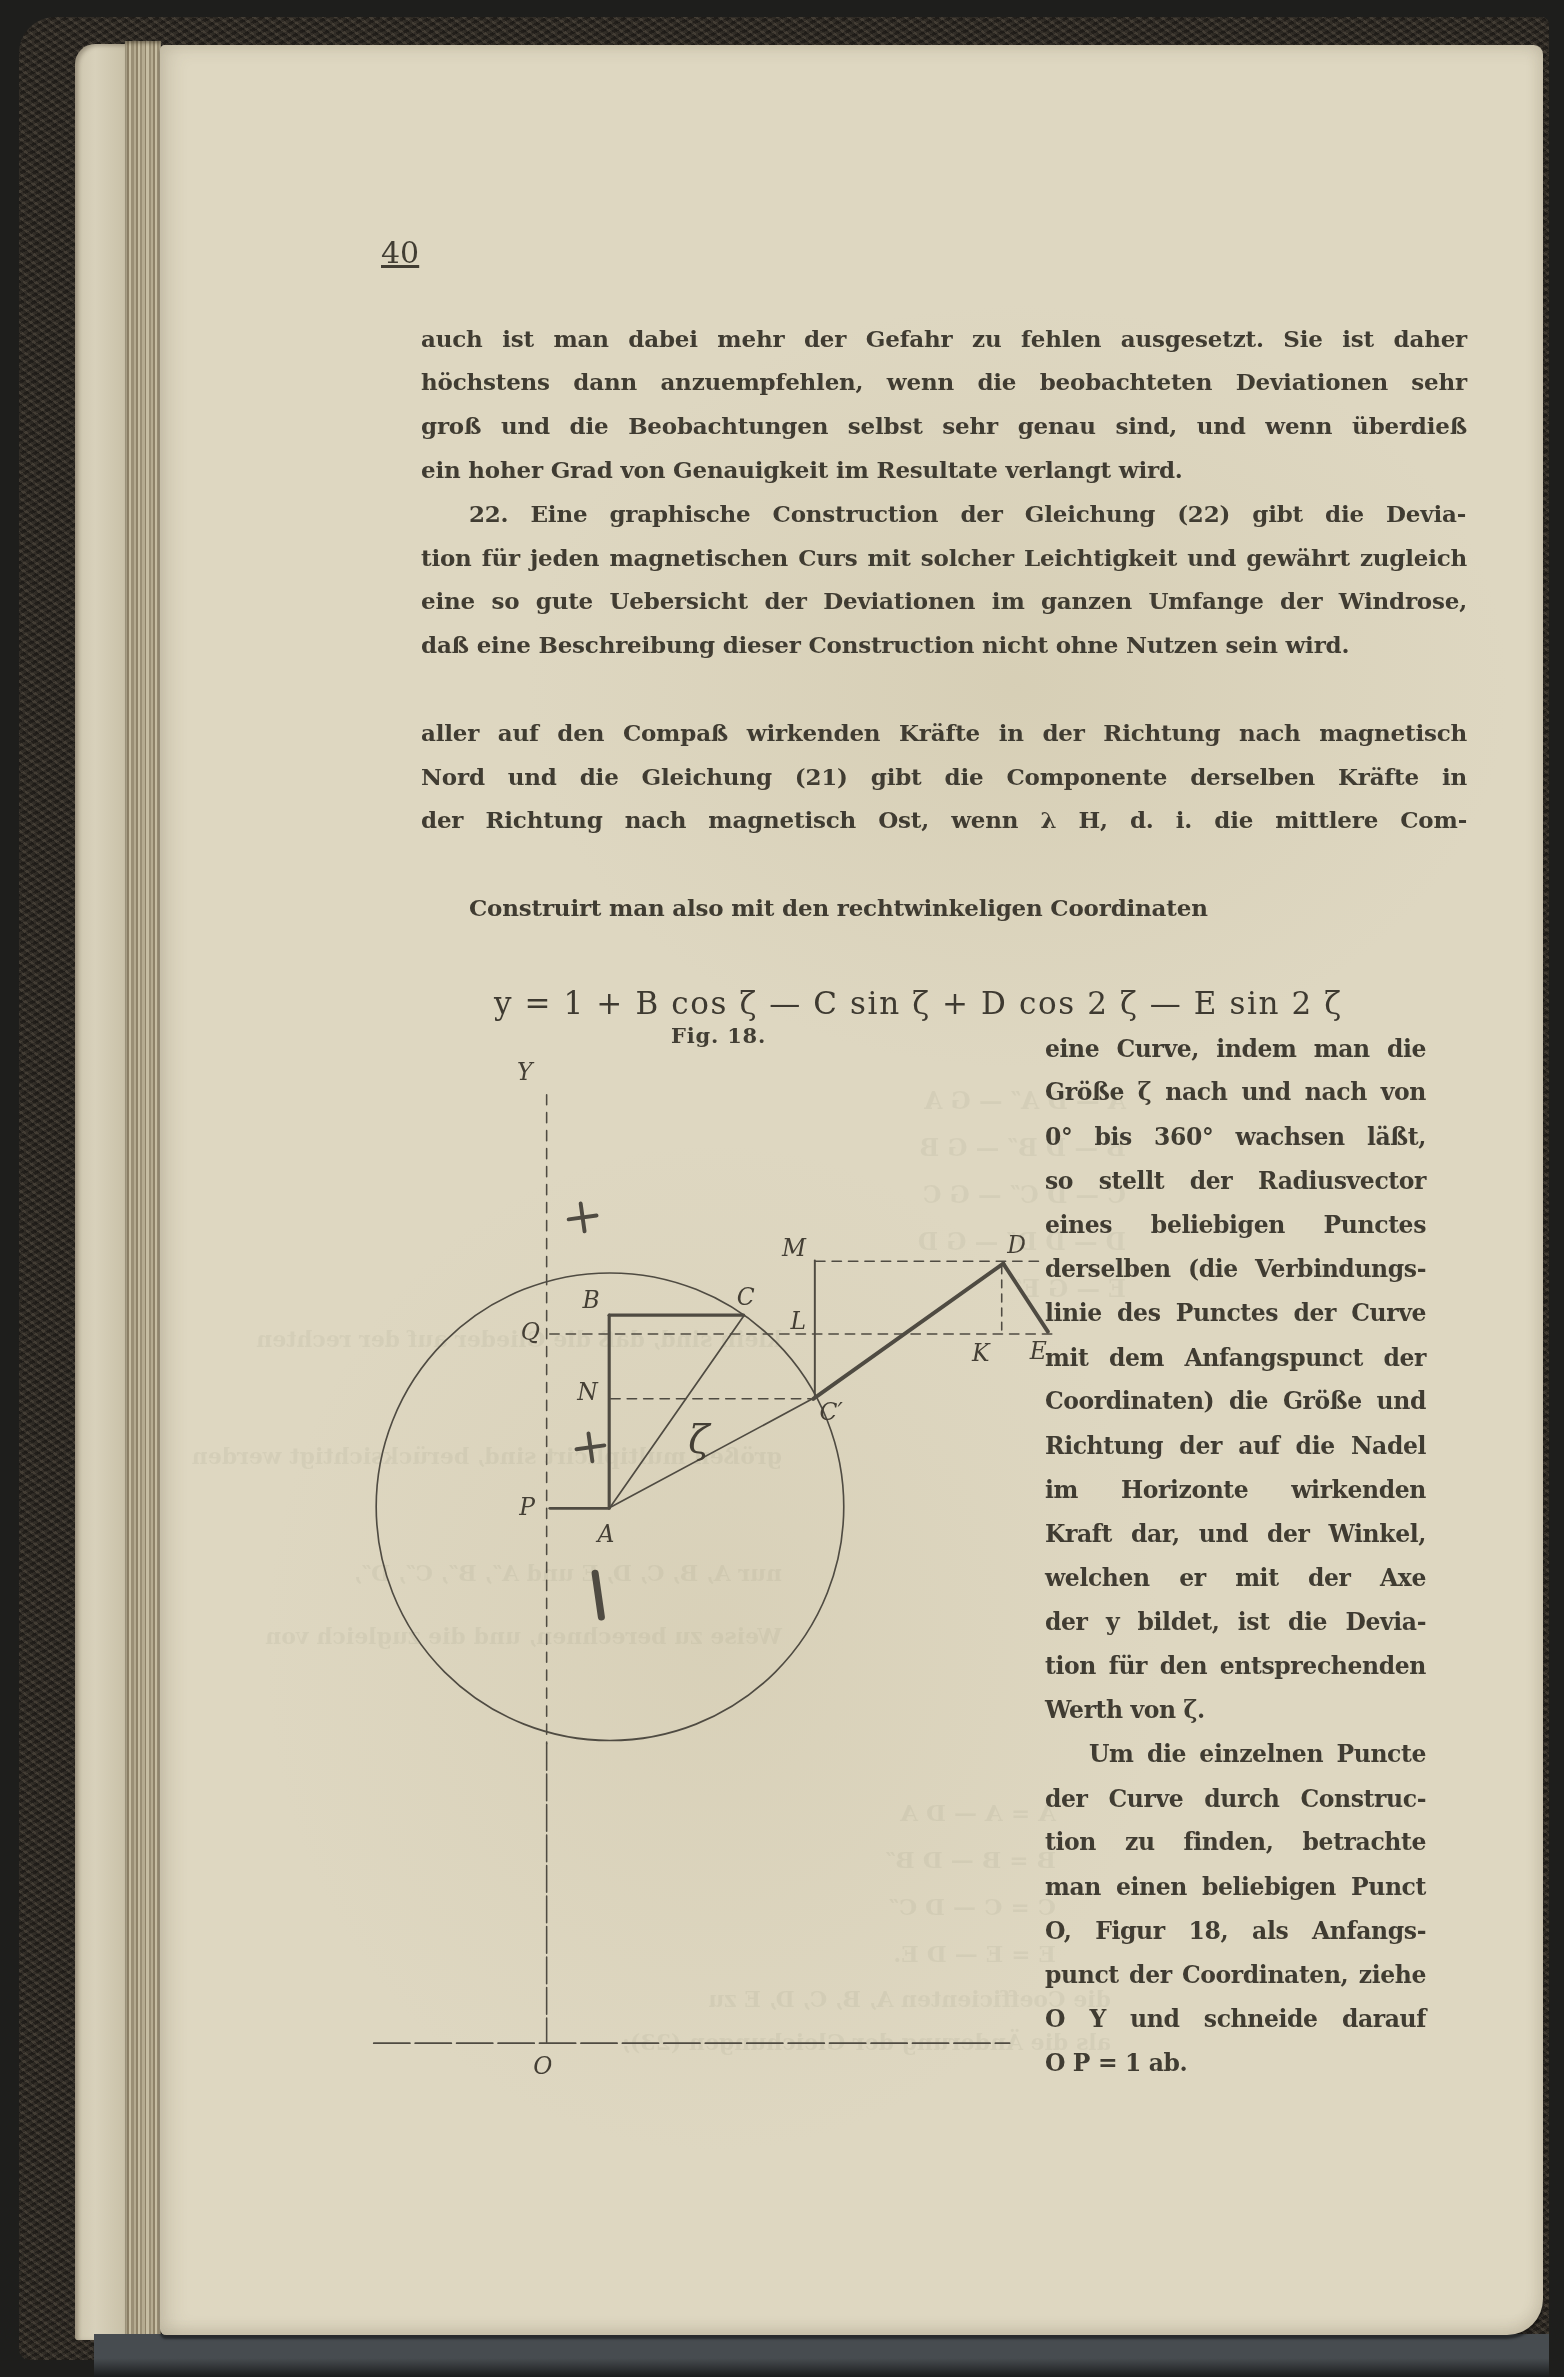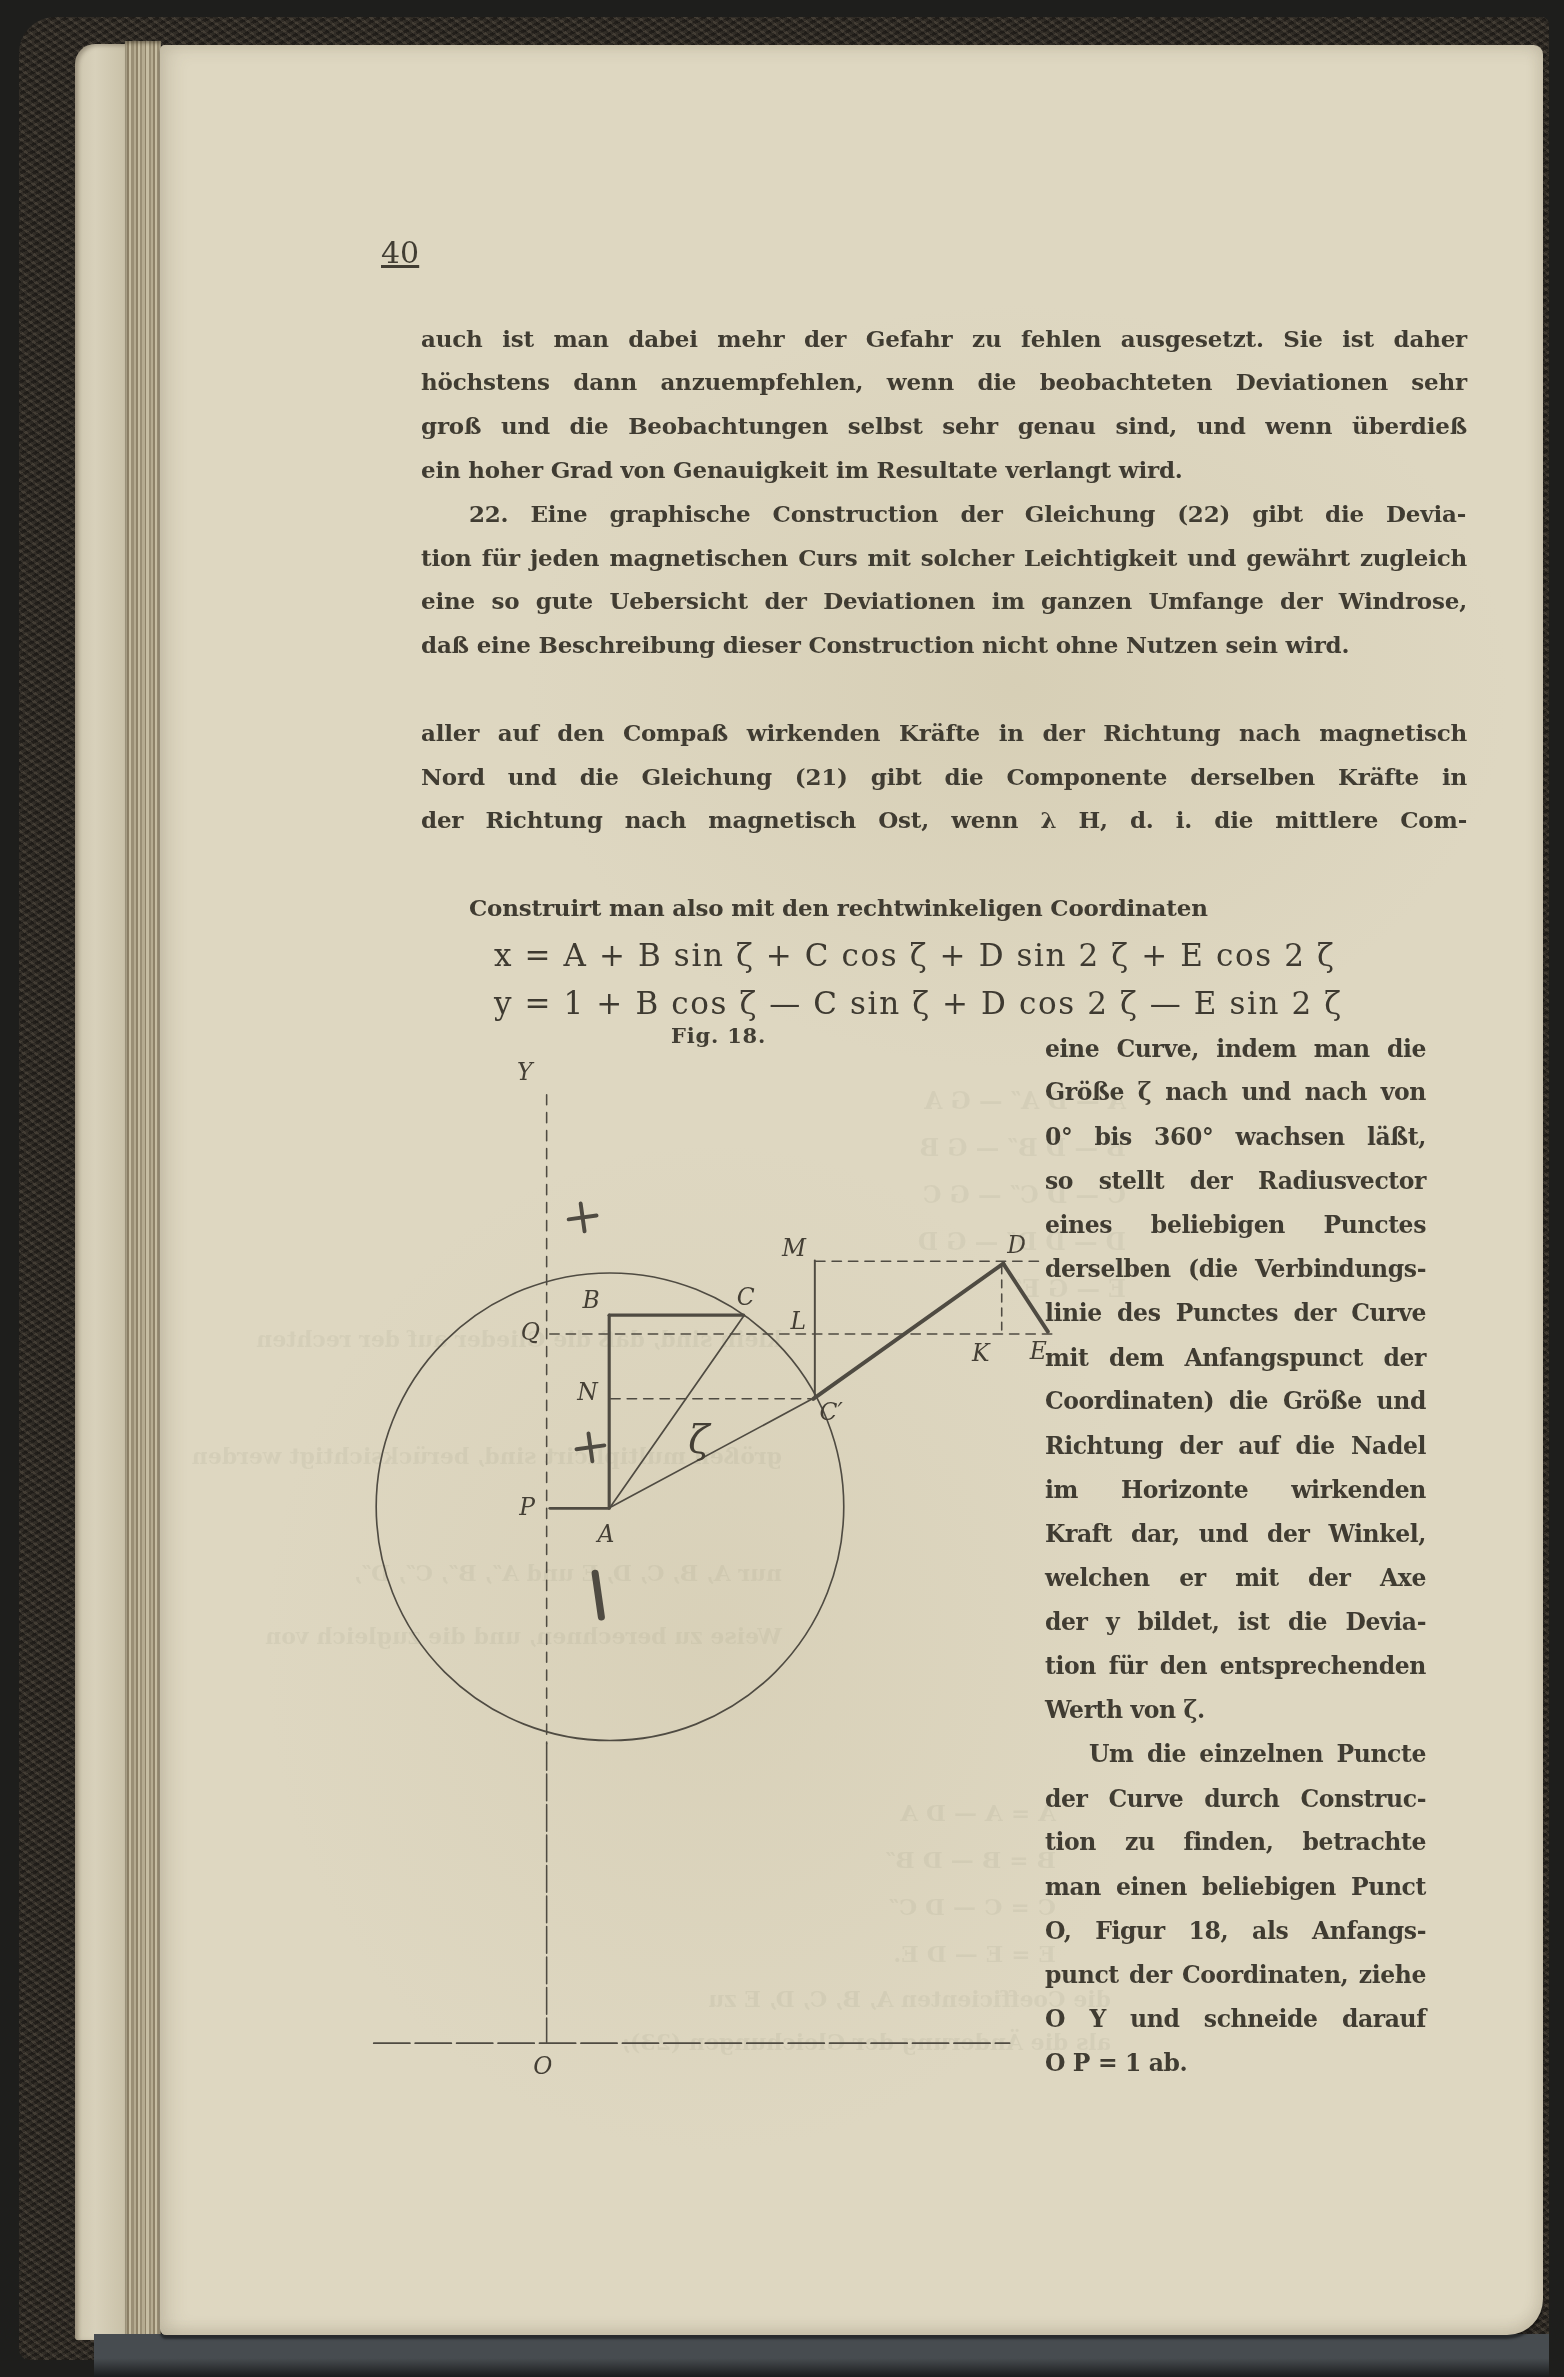--- a/index.html
+++ b/index.html
@@ -67,21 +67,20 @@
   <div class="tl rag" style="top:456px">ein hoher Grad von Genauigkeit im Resultate verlangt wird.</div>
   <div class="tl ind" style="top:500px">22. Eine graphische Construction der Gleichung (22) gibt die Devia-</div>
   <div class="tl" style="top:544px">tion für jeden magnetischen Curs mit solcher Leichtigkeit und gewährt zugleich</div>
   <div class="tl rag" style="top:631px">daß eine Beschreibung dieser Construction nicht ohne Nutzen sein wird.</div>
   <div class="tl" style="top:587px">eine so gute Uebersicht der Deviationen im ganzen Umfange der Windrose,</div>
   <div class="tl" style="top:719px">aller auf den Compaß wirkenden Kräfte in der Richtung nach magnetisch</div>
   <div class="tl" style="top:763px">Nord und die Gleichung (21) gibt die Componente derselben Kräfte in</div>
   <div class="tl" style="top:806px">der Richtung nach magnetisch Ost, wenn λ H, d. i. die mittlere Com-</div>
   <div class="tl ind rag" style="top:894px">Construirt man also mit den rechtwinkeligen Coordinaten</div>
 
-  <div class="eq" style="top:937px">x = A + B sin ζ + C cos ζ + D sin 2 ζ + E cos 2 ζ</div>
   <div class="eq" style="top:985px">y = 1 + B cos ζ — C sin ζ + D cos 2 ζ — E sin 2 ζ</div>
 
   <div class="figcap">Fig. 18.</div>
 
   <div class="bleed" style="left:782px;top:1087px;width:344px;font-size:23.5px">A — D A″ — G A</div>
   <div class="bleed" style="left:782px;top:1134px;width:344px;font-size:23.5px">B — D B″ — G B</div>
   <div class="bleed" style="left:782px;top:1181px;width:344px;font-size:23.5px">C — D C″ — G C</div>
   <div class="bleed" style="left:782px;top:1228px;width:344px;font-size:23.5px">D — D D″ — G D</div>
   <div class="bleed" style="left:829px;top:1275px;width:297px;font-size:23.5px">E — G E″</div>
   <div class="bleed" style="left:368px;top:1326px;width:414px;font-size:22px">klein sind, daß die Glieder auf der rechten</div>

